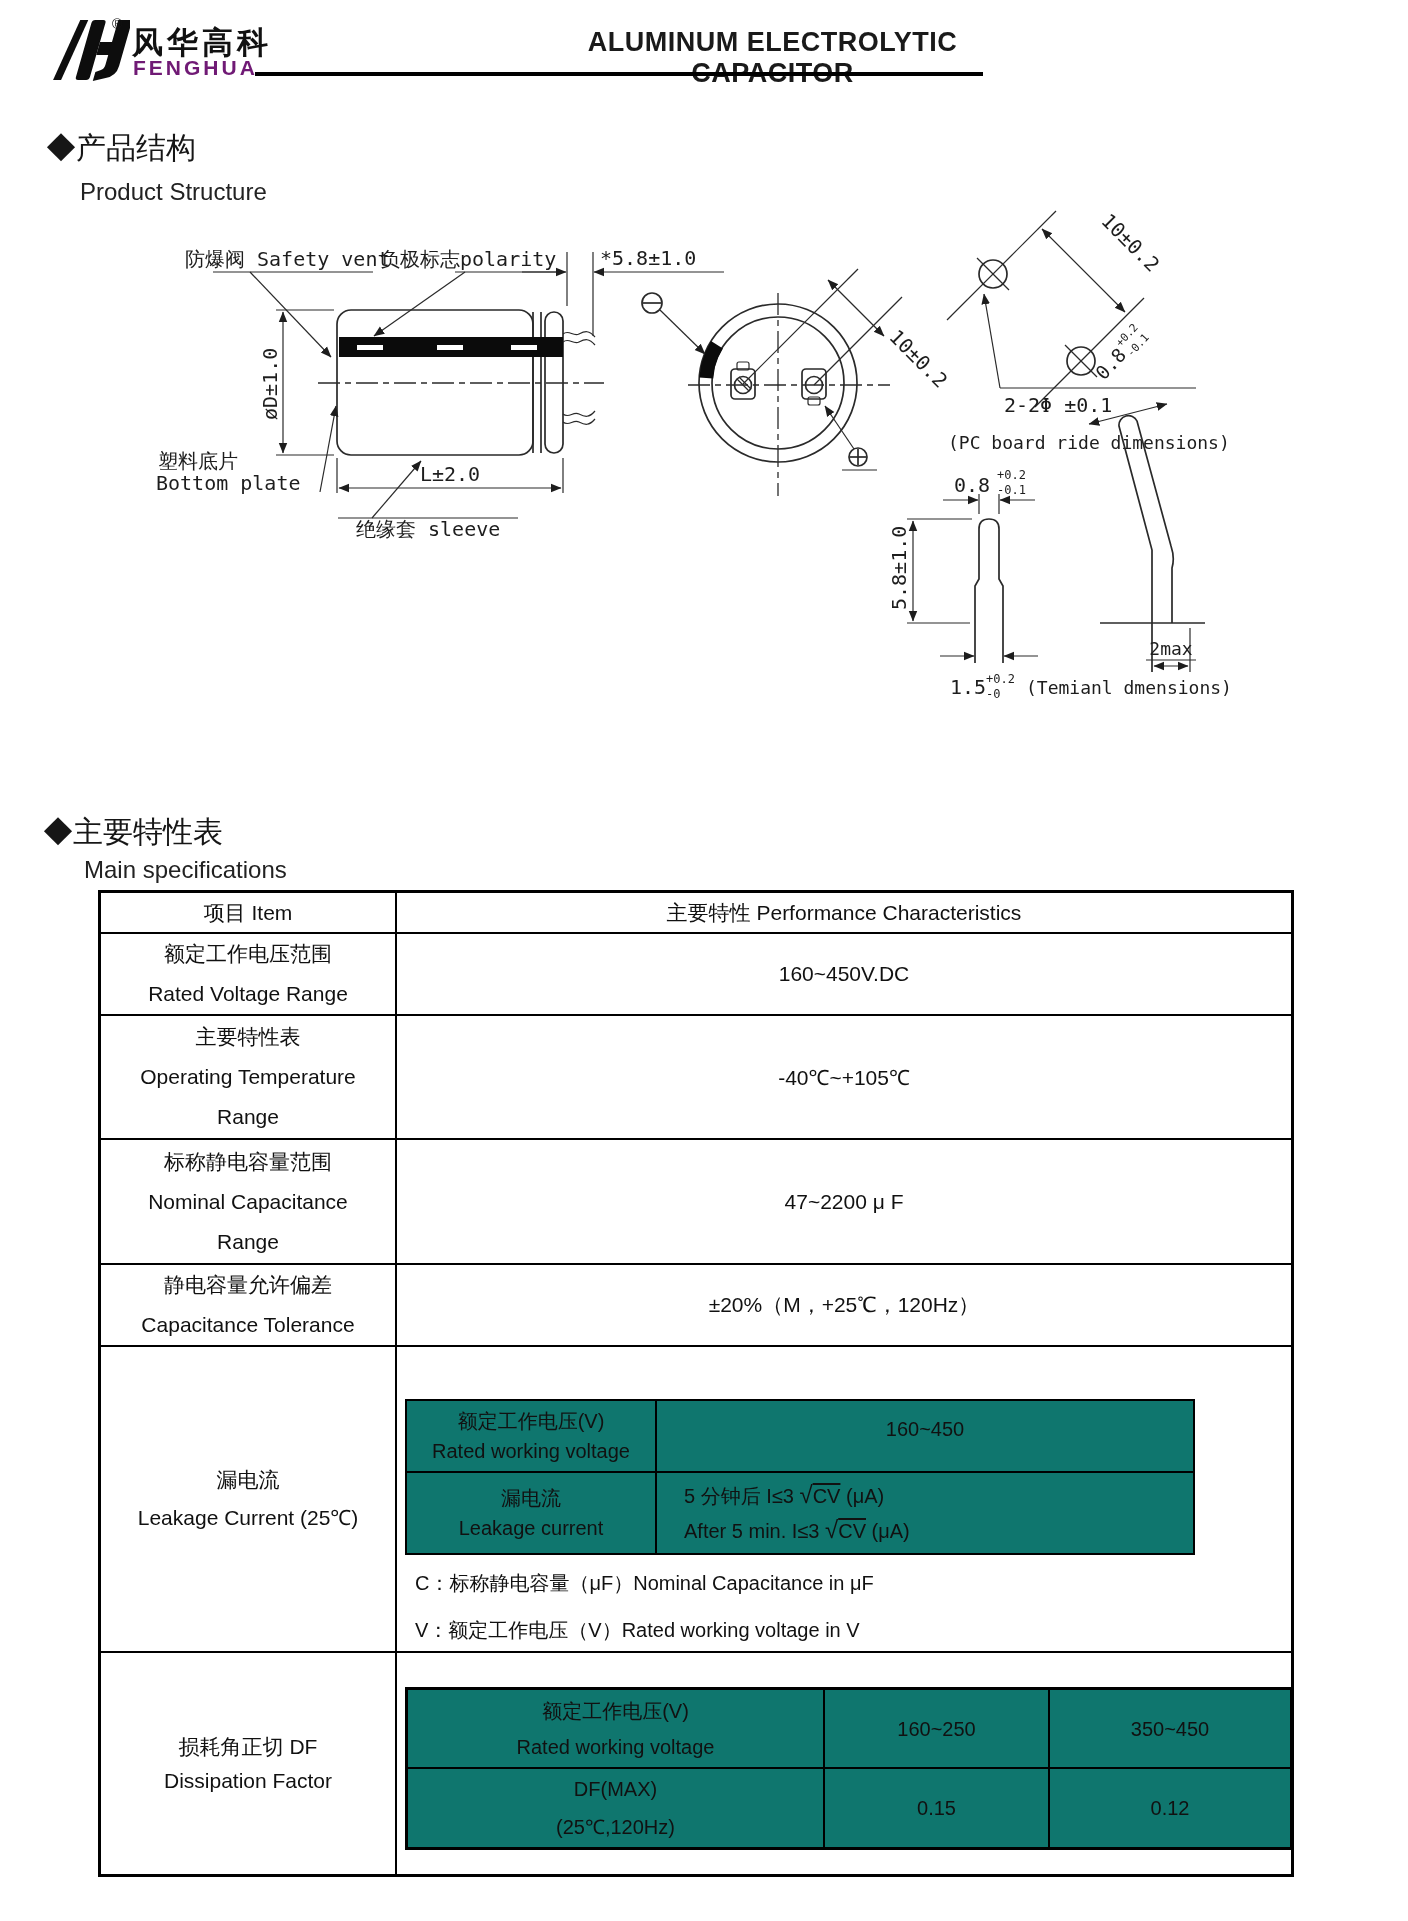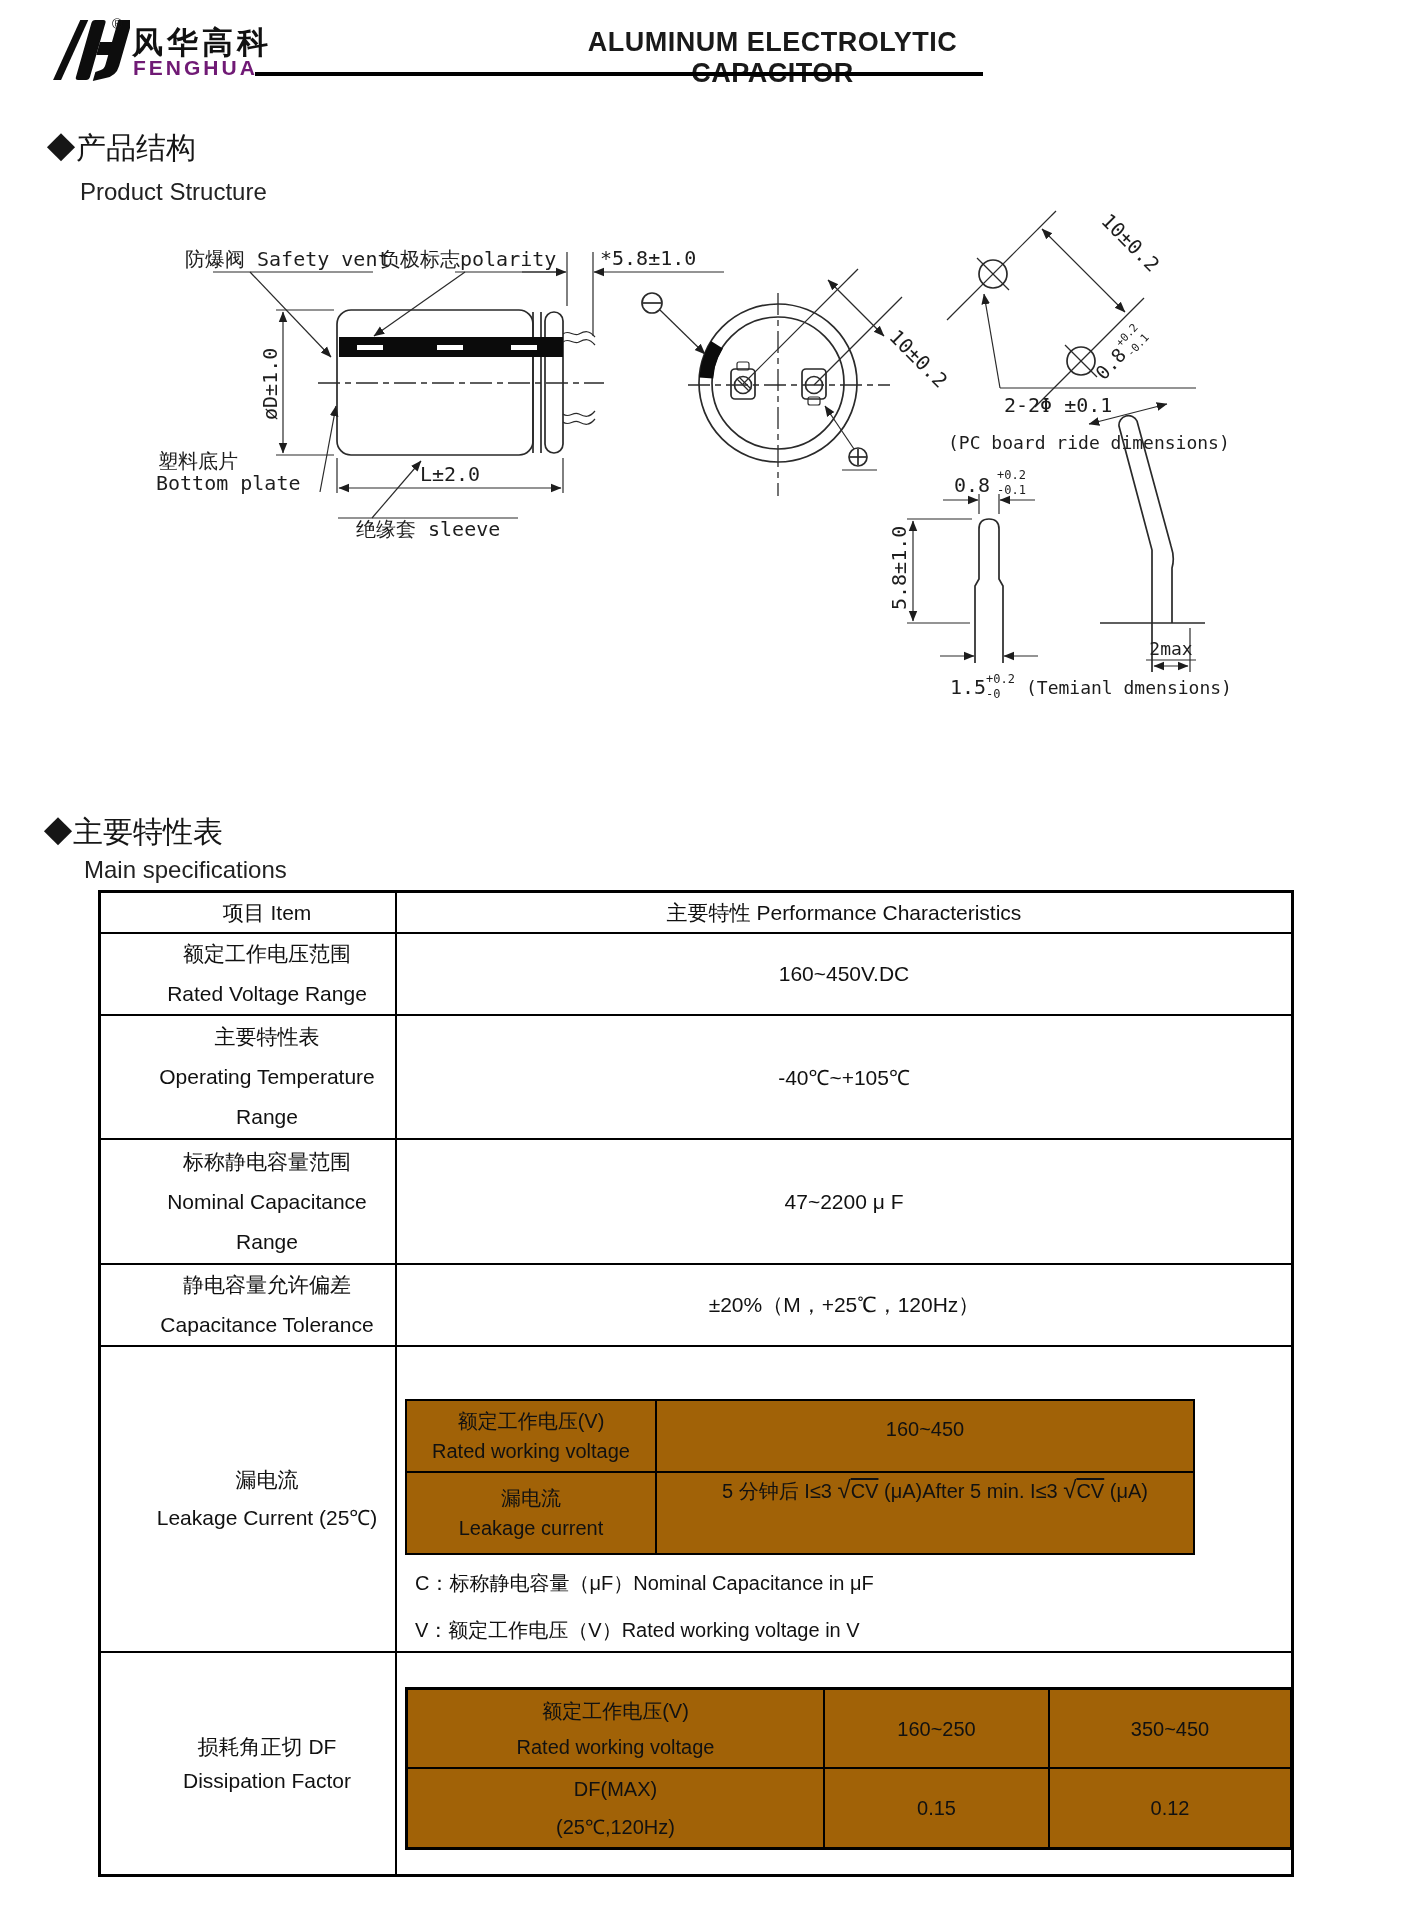--- a/index.html
+++ b/index.html
@@ -22,30 +22,30 @@
   #draw text{font-family:"DejaVu Sans Mono","Liberation Mono",monospace;fill:#1d1d1d;}
   .ln{stroke:#2a2a2a;stroke-width:1.7;fill:none;}
   .thin{stroke:#2a2a2a;stroke-width:1.2;fill:none;}
   .cl{stroke:#2a2a2a;stroke-width:1.3;fill:none;stroke-dasharray:22 5 6 5;}
   
   .spec-table{position:absolute;left:98px;top:890px;width:1196px;height:987px;
               border:3px solid #000;box-sizing:border-box;}
   .hline{position:absolute;left:0;right:0;height:2px;background:#000;}
   .vline{position:absolute;top:0;bottom:0;width:2px;background:#000;left:294px;}
   .lcell{position:absolute;left:0;width:294px;display:flex;flex-direction:column;
-         align-items:center;justify-content:center;text-align:center;font-size:21px;line-height:40px;margin-left:19px;}
+         align-items:center;justify-content:center;text-align:center;font-size:21px;line-height:40px;}
   .rcell{position:absolute;left:296px;right:0;display:flex;align-items:center;
          justify-content:center;text-align:center;font-size:21px;}
-  .inner-tbl{position:absolute;box-sizing:border-box;border:2px solid #000;background:#a16207;}
+  .inner-tbl{position:absolute;box-sizing:border-box;border:2px solid #000;background:#0f766e;}
   .itl-v{position:absolute;top:0;bottom:0;width:2px;background:#000;}
   .itl-h{position:absolute;left:0;right:0;height:2px;background:#000;}
   .icell{position:absolute;display:flex;flex-direction:column;align-items:center;
          justify-content:center;text-align:center;font-size:20px;line-height:30px;}
-  .icell-l{position:absolute;display:flex;flex-direction:row;justify-content:center;
-           text-align:left;font-size:20px;line-height:34px;padding-left:20px;box-sizing:border-box;}
+  .icell-l{position:absolute;display:flex;flex-direction:column;justify-content:center;
+           text-align:left;font-size:20px;line-height:34px;padding-left:27px;box-sizing:border-box;}
   .note{position:absolute;left:415px;font-size:20px;color:#111;}
   .ovl{text-decoration:overline;}
   .sqrt{font-size:24px;}
 </style>
 </head>
 <body>
 
 <div id="page">
 
   <svg style="position:absolute;left:38px;top:14px;" width="92" height="72" viewBox="0 0 92 72">

